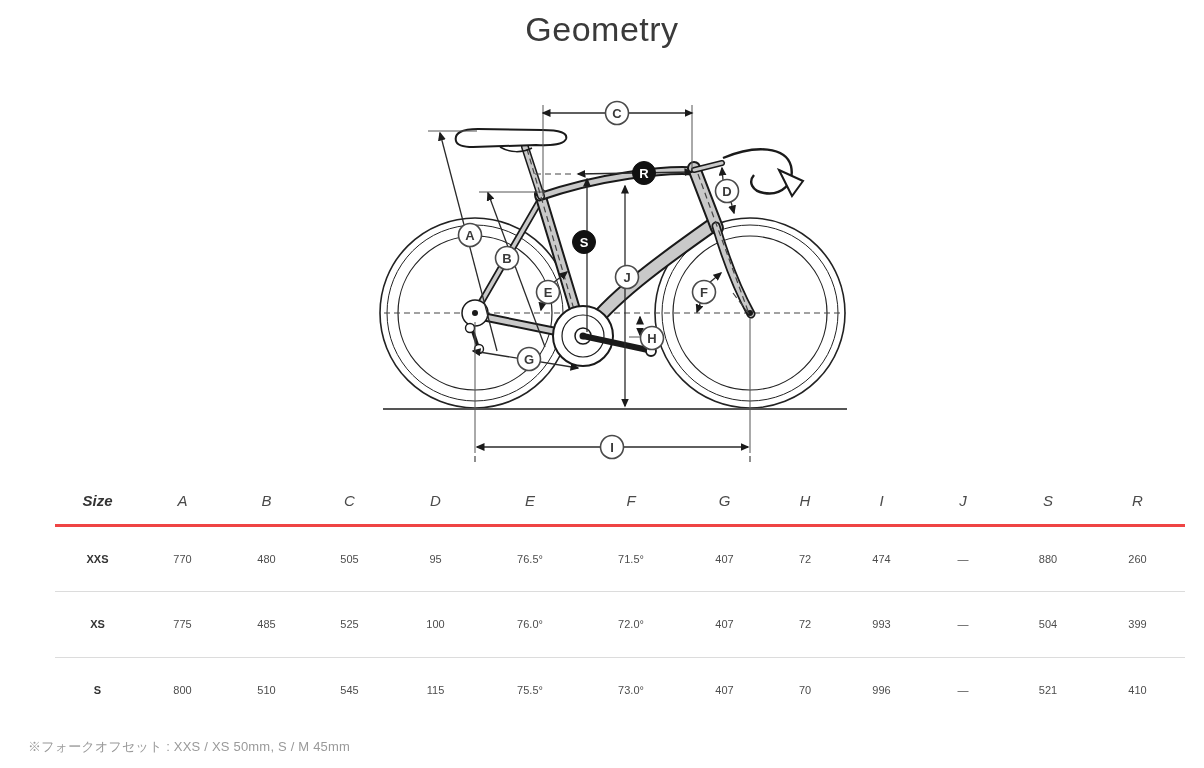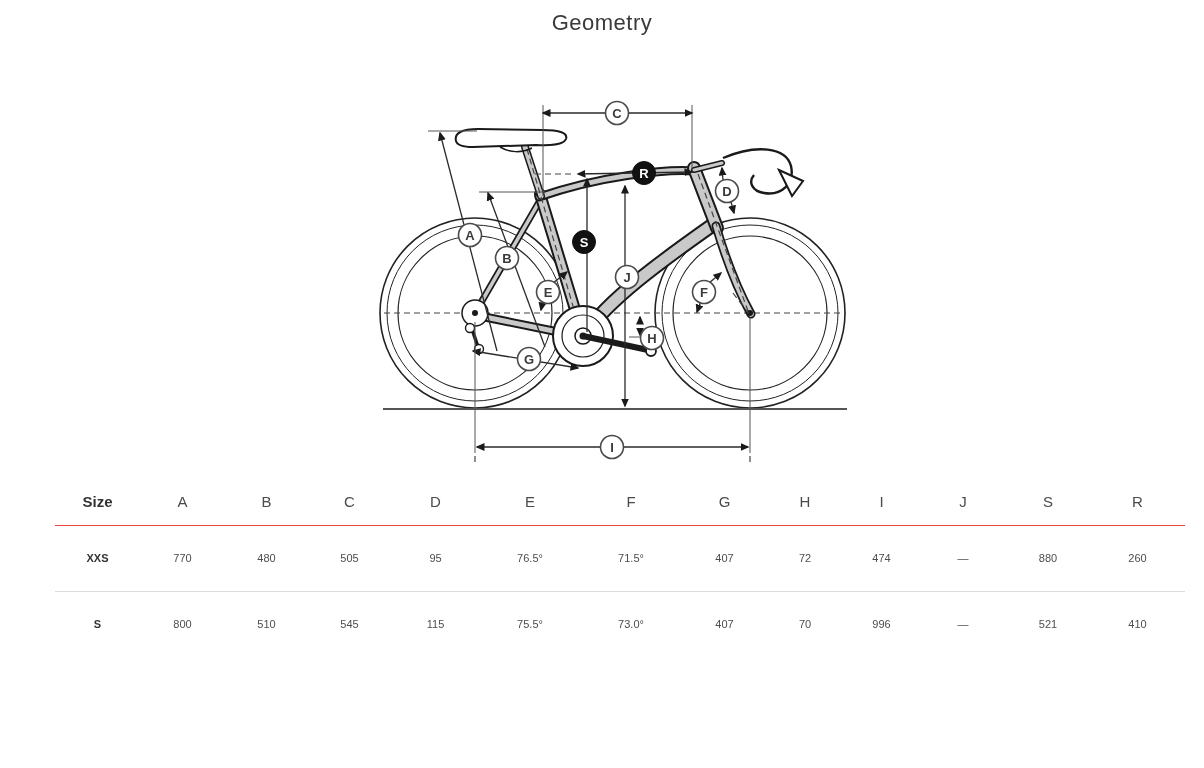--- a/index.html
+++ b/index.html
@@ -3,33 +3,33 @@
 <meta charset="utf-8">
 <style>
   * { margin:0; padding:0; box-sizing:border-box; }
   html,body { background:#fff; }
   .page {
     position:relative; width:1204px; height:768px; background:#ffffff;
     font-family:"Liberation Sans", sans-serif; overflow:hidden;
   }
   .title {
     position:absolute; top:10px; left:0; width:100%;
-    text-align:center; font-size:22px; font-weight:400;
+    text-align:center; font-size:34px; font-weight:400;
     color:#3a3a3a; letter-spacing:0.5px;
   }
   .diagram-svg { position:absolute; left:370px; top:80px; width:500px; height:400px; }
 
   
   .geo-table {
     position:absolute; left:55px; top:478px; width:1130px;
     border-collapse:collapse; table-layout:fixed;
   }
   .geo-table th {
     height:47px; font-size:15px; font-weight:400; color:#4a4a4a;
-    text-align:center; vertical-align:middle; border-bottom:1px solid #ef4444;
+    text-align:center; vertical-align:middle; border-bottom:3px solid #ef4444;font-style:italic;
   }
   .geo-table th.size-h { font-weight:700; color:#333; }
   .geo-table td {
     height:66px; font-size:11px; color:#4d4d4d;
     text-align:center; vertical-align:middle; border-bottom:1px solid #dcdcdc;
   }
   .geo-table tr:last-child td { border-bottom:none; }
   .geo-table td.size-c { font-weight:700; color:#333; }
 
   .footnote {
@@ -262,31 +262,47 @@
         <td>76.5°</td>
         <td>71.5°</td>
         <td>407</td>
         <td>72</td>
         <td>474</td>
         <td>—</td>
         <td>880</td>
         <td>260</td>
       </tr>
       <tr>
+        <td class="size-c">XS</td>
+        <td>775</td>
+        <td>485</td>
+        <td>525</td>
+        <td>100</td>
+        <td>76.0°</td>
+        <td>72.0°</td>
+        <td>407</td>
+        <td>72</td>
+        <td>993</td>
+        <td>—</td>
+        <td>504</td>
+        <td>399</td>
+      </tr>
+      <tr>
         <td class="size-c">S</td>
         <td>800</td>
         <td>510</td>
         <td>545</td>
         <td>115</td>
         <td>75.5°</td>
         <td>73.0°</td>
         <td>407</td>
         <td>70</td>
         <td>996</td>
         <td>—</td>
         <td>521</td>
         <td>410</td>
       </tr>
     </tbody>
   </table>
 
+  <div class="footnote">※フォークオフセット : XXS / XS 50mm, S / M 45mm</div>
 
 </div>
 
 </body></html>

